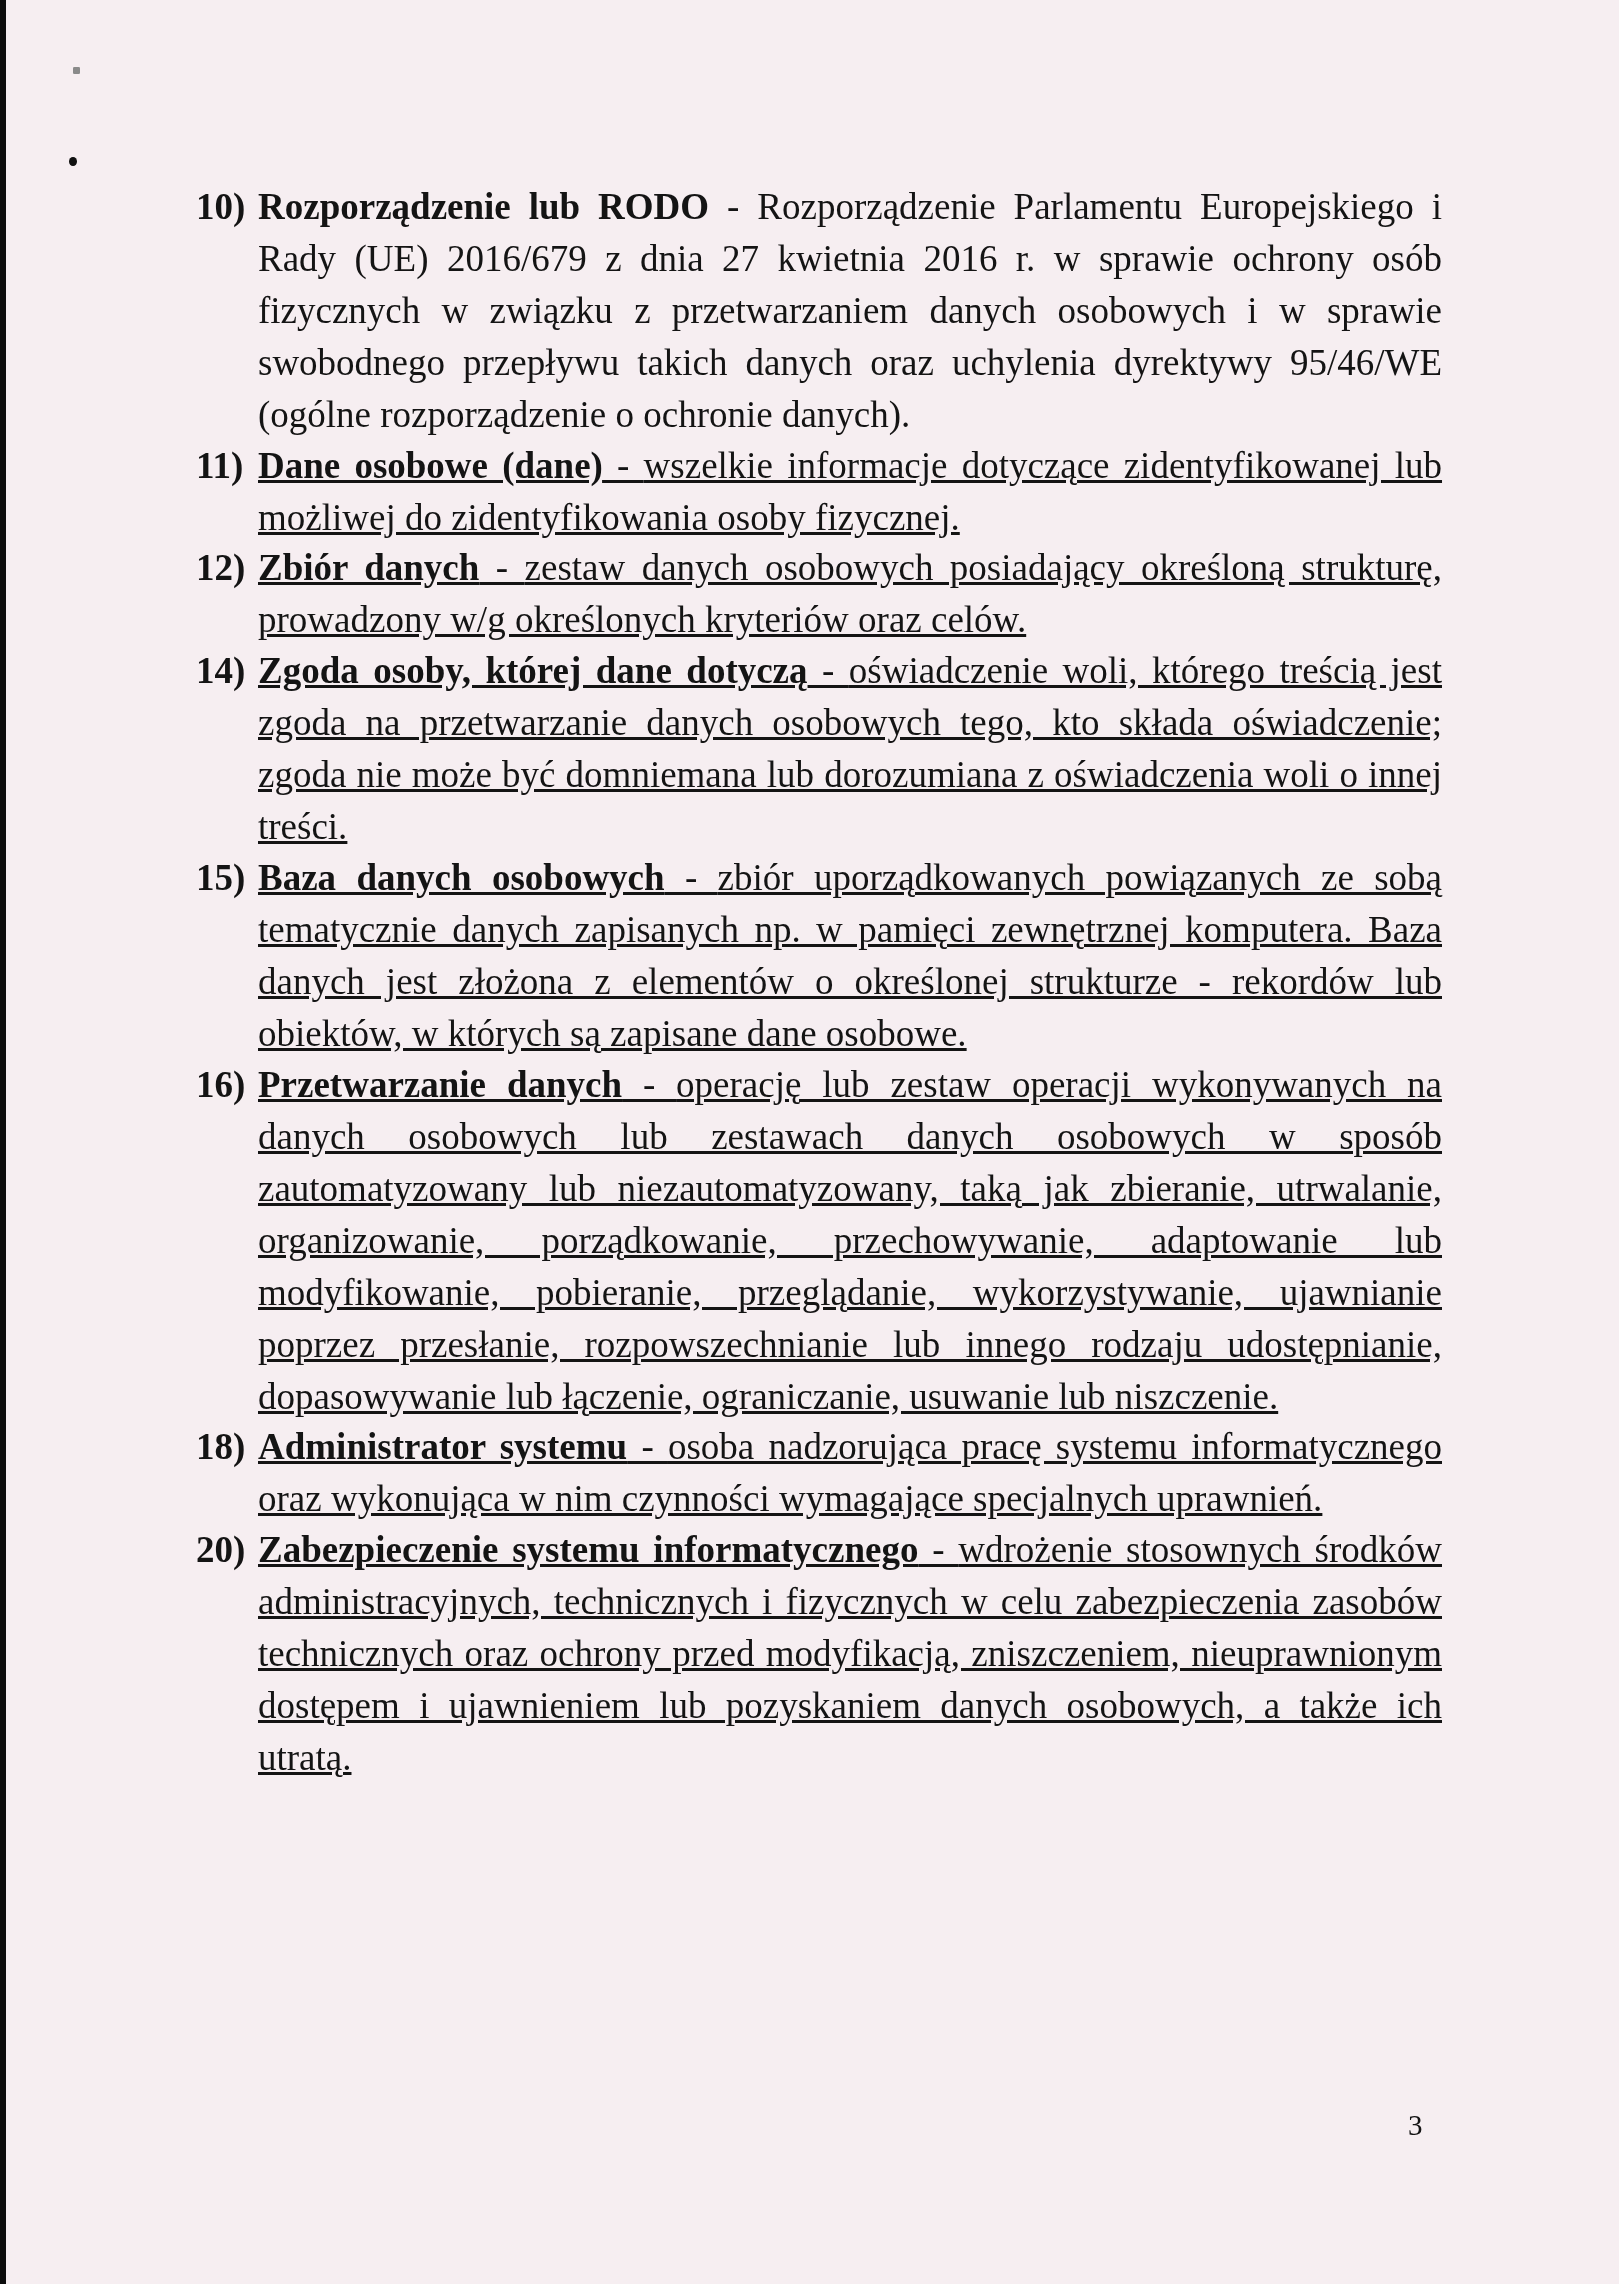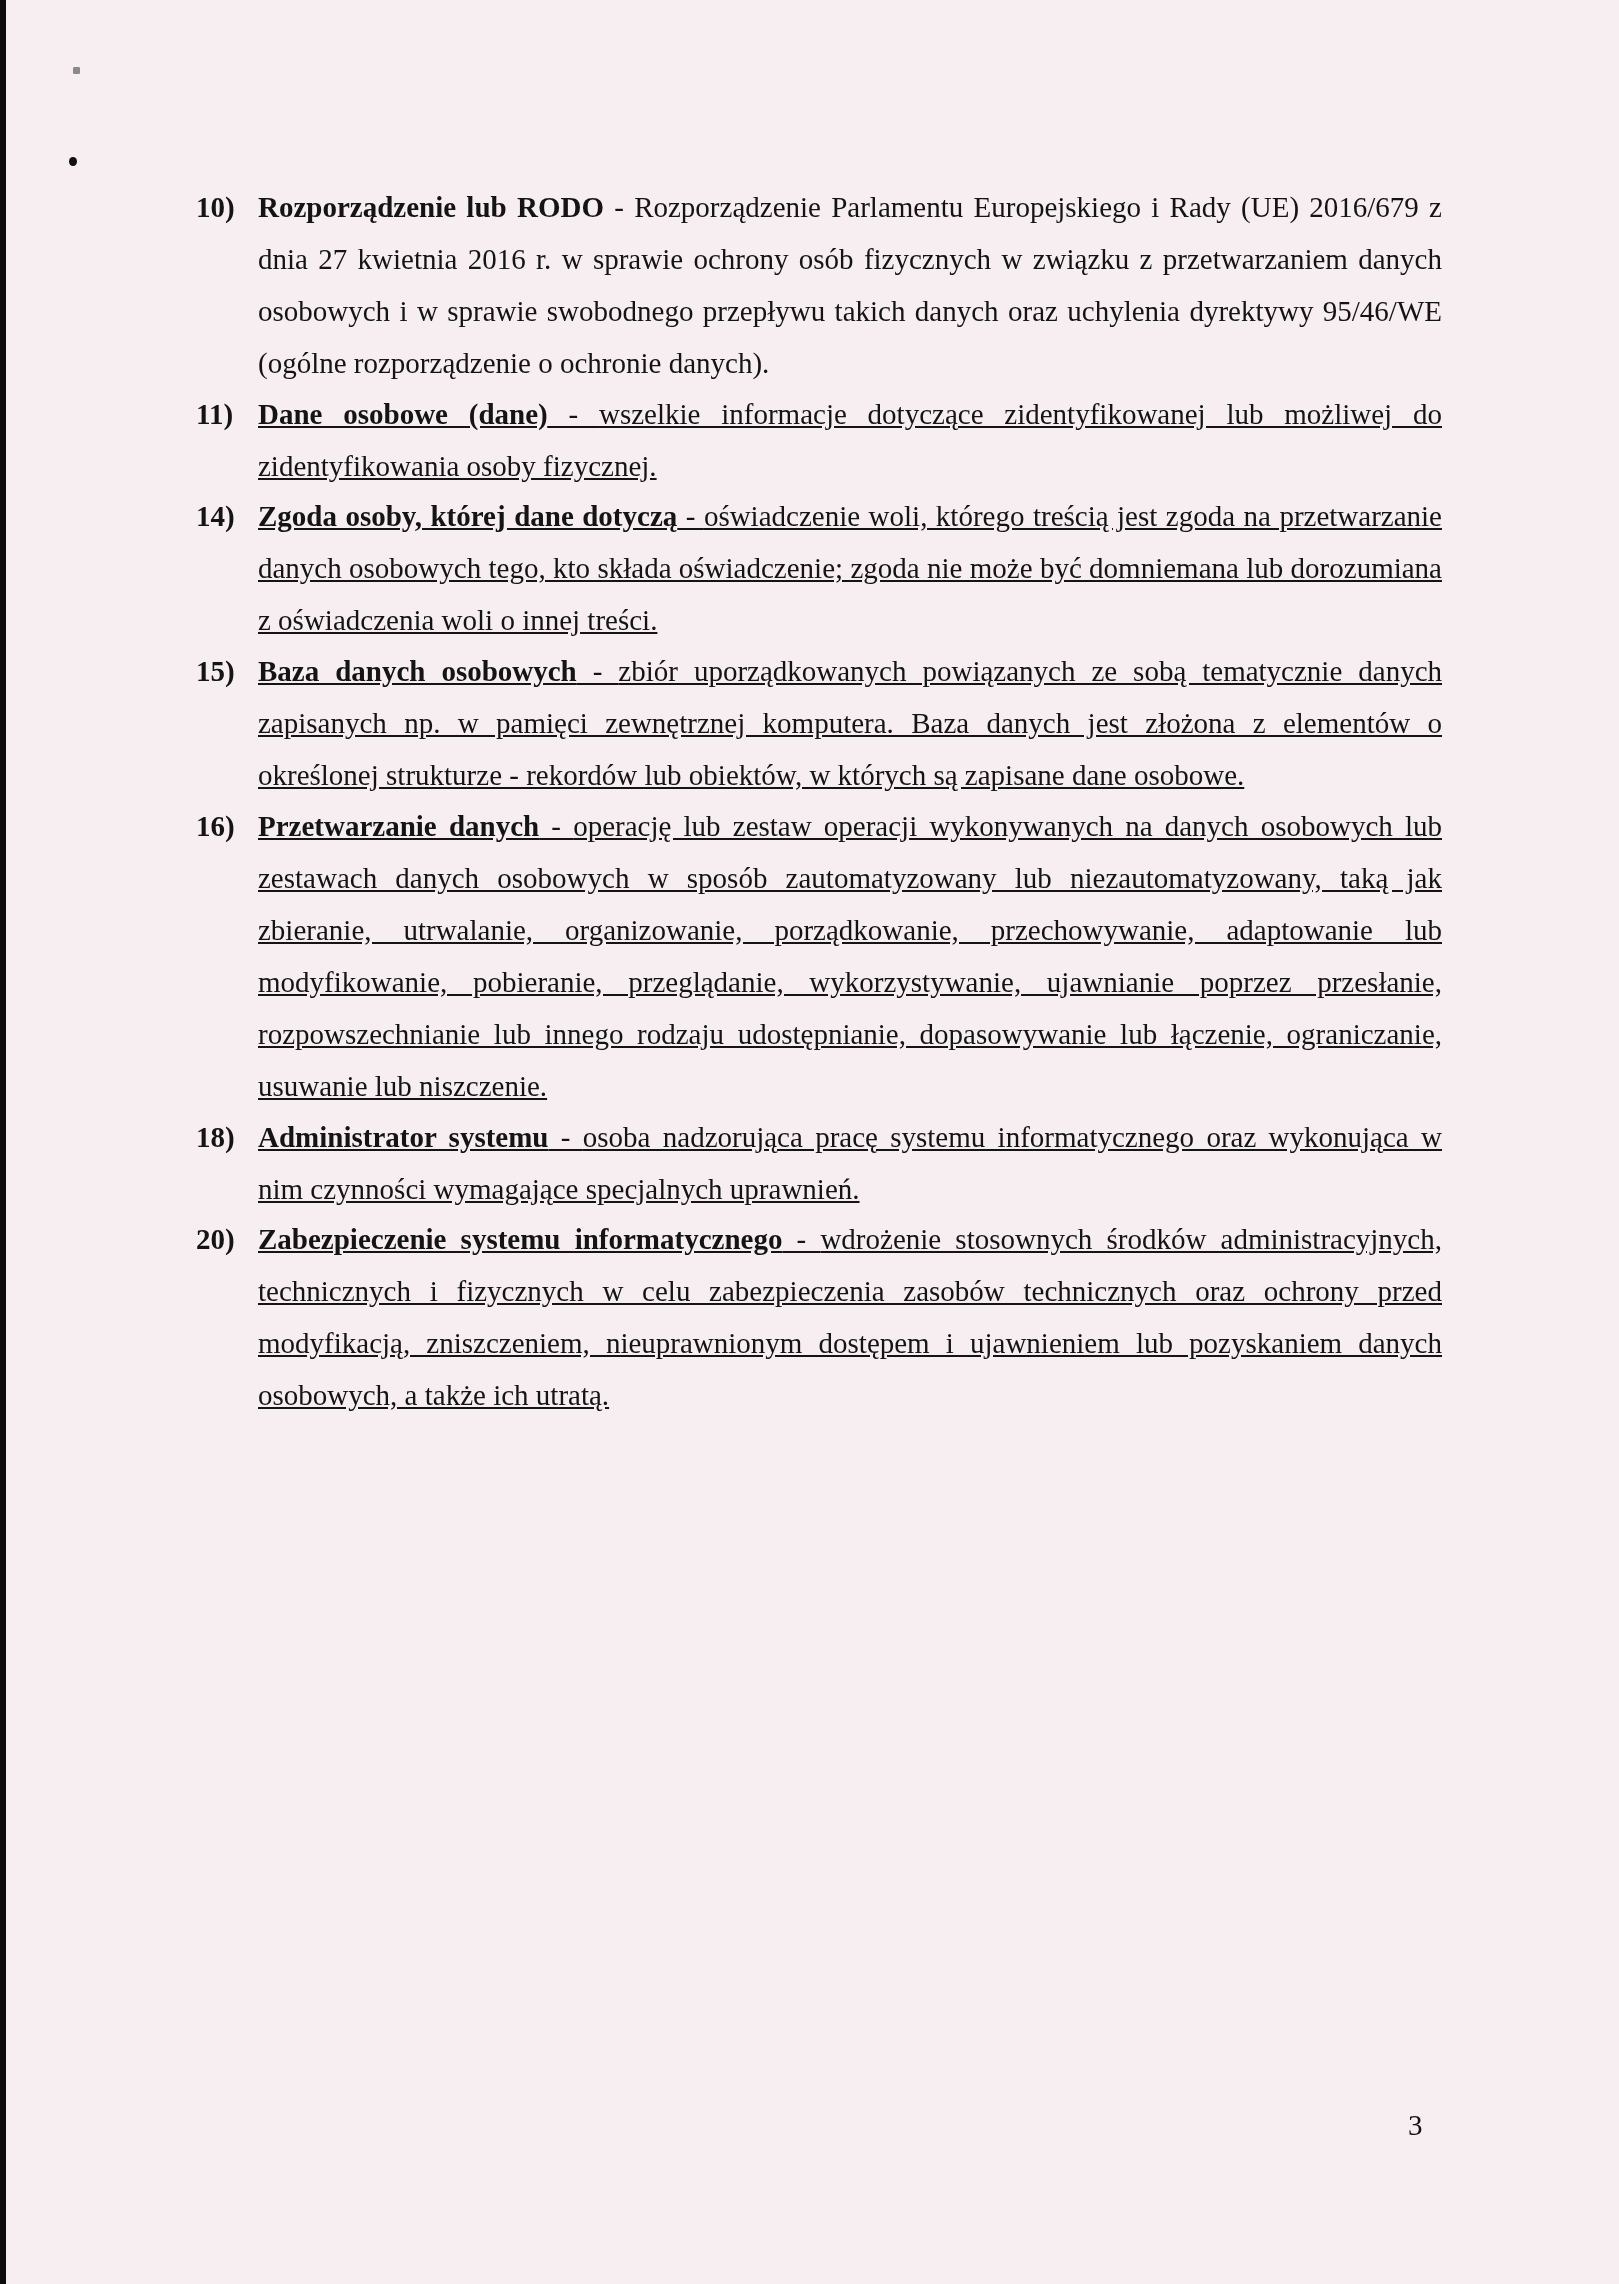--- a/index.html
+++ b/index.html
@@ -29,21 +29,21 @@
     .speck.s2 { left: 69px; top: 157px; width: 7.8px; height: 9.2px; background: #111; border-radius: 50%; }
 
     .defs {
       position: absolute;
       left: 196px;
       top: 181px;
       width: 1246px;
       margin: 0;
       padding: 0;
       list-style: none;
-      font-size: 29px;
+      font-size: 37px;
       line-height: 52px;
     }
     .def {
       position: relative;
       padding-left: 62px;
       text-align: justify;
       margin: 0 0 0 0;
     }
     .def + .def { margin-top: -1.3px; text-decoration: underline; }
     .def .num {
@@ -75,20 +75,24 @@
 <ol class="defs">
   <li class="def">
     <span class="num">10)</span>
     <span class="term">Rozporządzenie lub RODO</span><span class="dash"> - </span><span class="body">Rozporządzenie Parlamentu Europejskiego i Rady (UE) 2016/679 z dnia 27 kwietnia 2016 r. w sprawie ochrony osób fizycznych w związku z przetwarzaniem danych osobowych i w sprawie swobodnego przepływu takich danych oraz uchylenia dyrektywy 95/46/WE (ogólne rozporządzenie o ochronie danych).</span>
   </li>
   <li class="def">
     <span class="num">11)</span>
     <span class="term">Dane osobowe (dane)</span><span class="dash"> - </span><span class="body">wszelkie informacje dotyczące zidentyfikowanej lub możliwej do zidentyfikowania osoby fizycznej.</span>
   </li>
   <li class="def">
+    <span class="num">12)</span>
+    <span class="term">Zbiór danych</span><span class="dash"> - </span><span class="body">zestaw danych osobowych posiadający określoną strukturę, prowadzony w/g określonych kryteriów oraz celów.</span>
+  </li>
+  <li class="def">
     <span class="num">14)</span>
     <span class="term">Zgoda osoby, której dane dotyczą</span><span class="dash"> - </span><span class="body">oświadczenie woli, którego treścią jest zgoda na przetwarzanie danych osobowych tego, kto składa oświadczenie; zgoda nie może być domniemana lub dorozumiana z oświadczenia woli o innej treści.</span>
   </li>
   <li class="def">
     <span class="num">15)</span>
     <span class="term">Baza danych osobowych</span><span class="dash"> - </span><span class="body">zbiór uporządkowanych powiązanych ze sobą tematycznie danych zapisanych np. w pamięci zewnętrznej komputera. Baza danych jest złożona z elementów o określonej strukturze - rekordów lub obiektów, w których są zapisane dane osobowe.</span>
   </li>
   <li class="def">
     <span class="num">16)</span>
     <span class="term">Przetwarzanie danych</span><span class="dash"> - </span><span class="body">operację lub zestaw operacji wykonywanych na danych osobowych lub zestawach danych osobowych w sposób zautomatyzowany lub niezautomatyzowany, taką jak zbieranie, utrwalanie, organizowanie, porządkowanie, przechowywanie, adaptowanie lub modyfikowanie, pobieranie, przeglądanie, wykorzystywanie, ujawnianie poprzez przesłanie, rozpowszechnianie lub innego rodzaju udostępnianie, dopasowywanie lub łączenie, ograniczanie, usuwanie lub niszczenie.</span>

